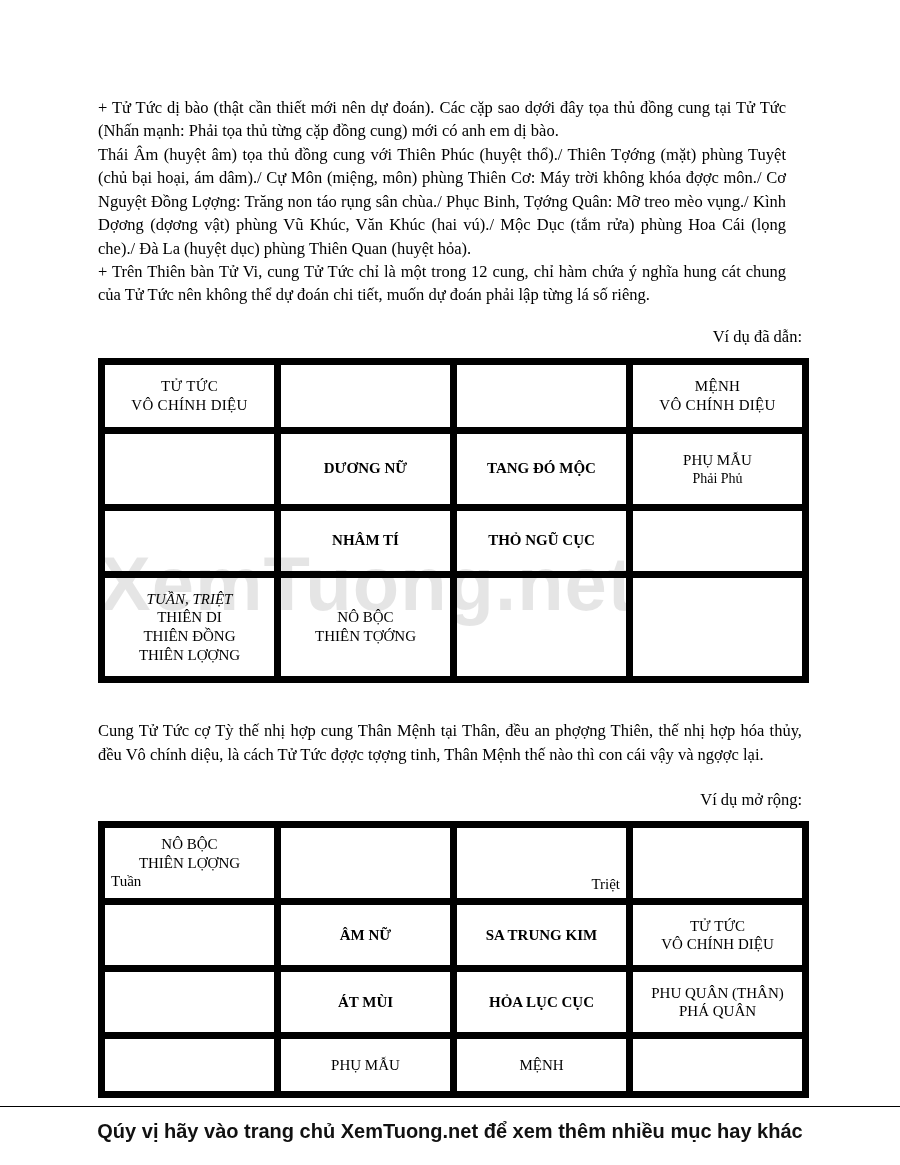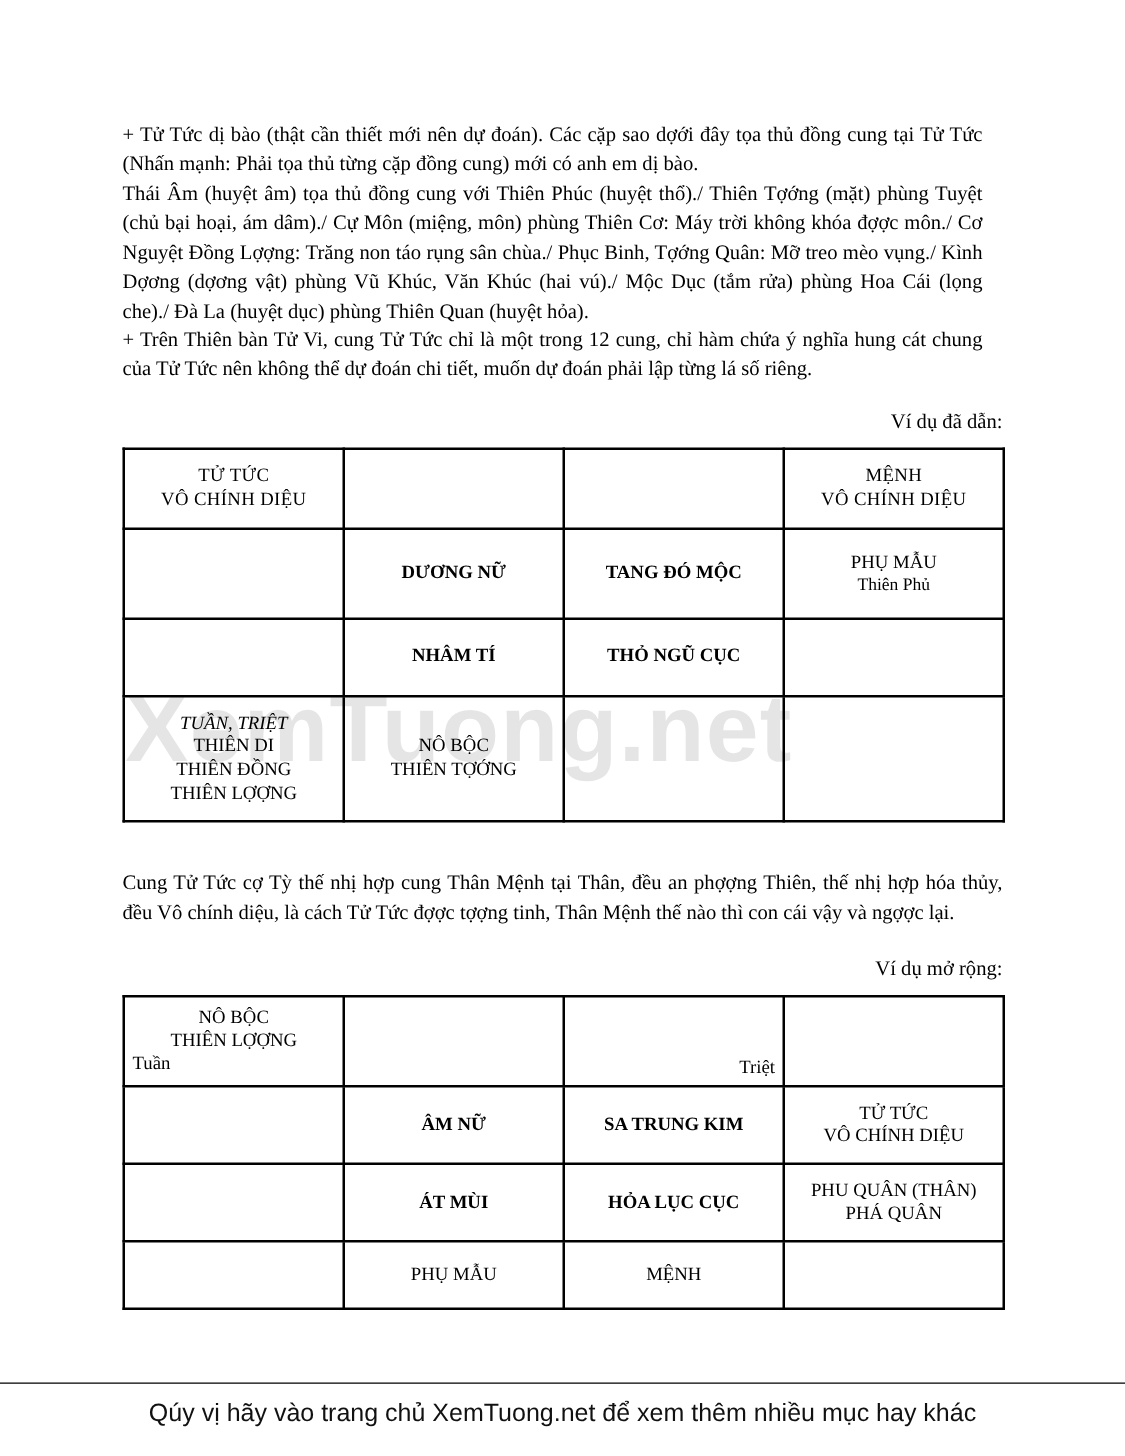--- a/index.html
+++ b/index.html
@@ -49,21 +49,21 @@
   }
 
   
   table.chart {
     border-collapse: collapse;
     width: 704px;
     table-layout: fixed;
     background: transparent;
   }
   table.chart td {
-    border: 2px solid #000000;
+    border: 7px solid #000000;
     vertical-align: middle;
     padding: 4px 6px;
     text-align: center;
     font-size: 15px;
     line-height: 1.3;
     margin-left: 43px;
   }
 
   .c1 { width: 176px; }
   .c2 { width: 176px; }
@@ -124,21 +124,21 @@
     background: #000000;
   }
   .footer {
     position: absolute;
     left: 0;
     top: 1120px;
     width: 900px;
     text-align: center;
     font-family: "Liberation Sans", sans-serif;
     font-size: 20px;
-    font-weight: normal;
+    font-weight: bold;
     color: #111111;
   }
 </style>
 </head>
 <body>
 
 <div class="page">
 
   <div class="content">
 
@@ -169,21 +169,21 @@
             <div>MỆNH</div>
             <div>VÔ CHÍNH DIỆU</div>
           </td>
         </tr>
         <tr>
           <td class="h2"></td>
           <td class="h2 bold">DƯƠNG NỮ</td>
           <td class="h2 bold">TANG ĐÓ MỘC</td>
           <td class="h2 cell-lines">
             <div>PHỤ MẪU</div>
-            <div class="small">Thiên Phủ</div>
+            <div class="small">Phải Phủ</div>
           </td>
         </tr>
         <tr>
           <td class="h3"></td>
           <td class="h3 bold">NHÂM TÍ</td>
           <td class="h3 bold">THỎ NGŨ CỤC</td>
           <td class="h3"></td>
         </tr>
         <tr>
           <td class="h4 cell-lines">

